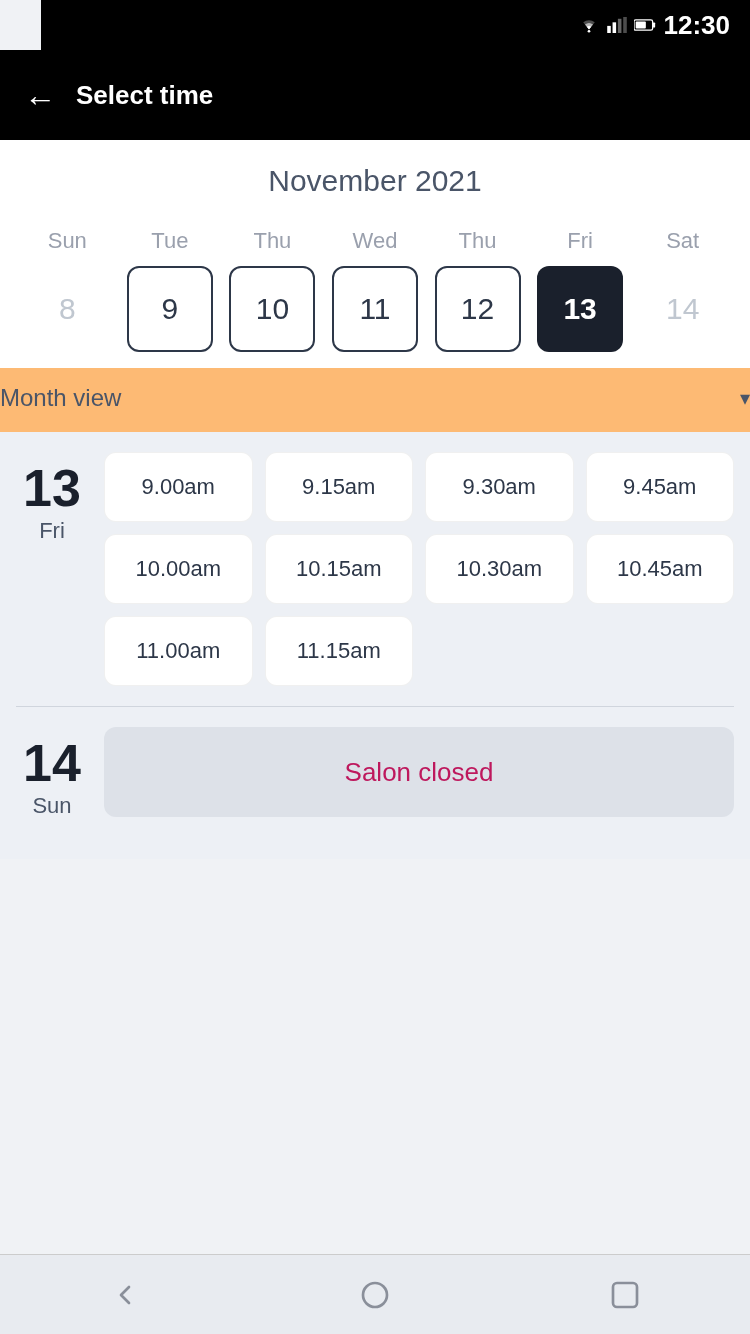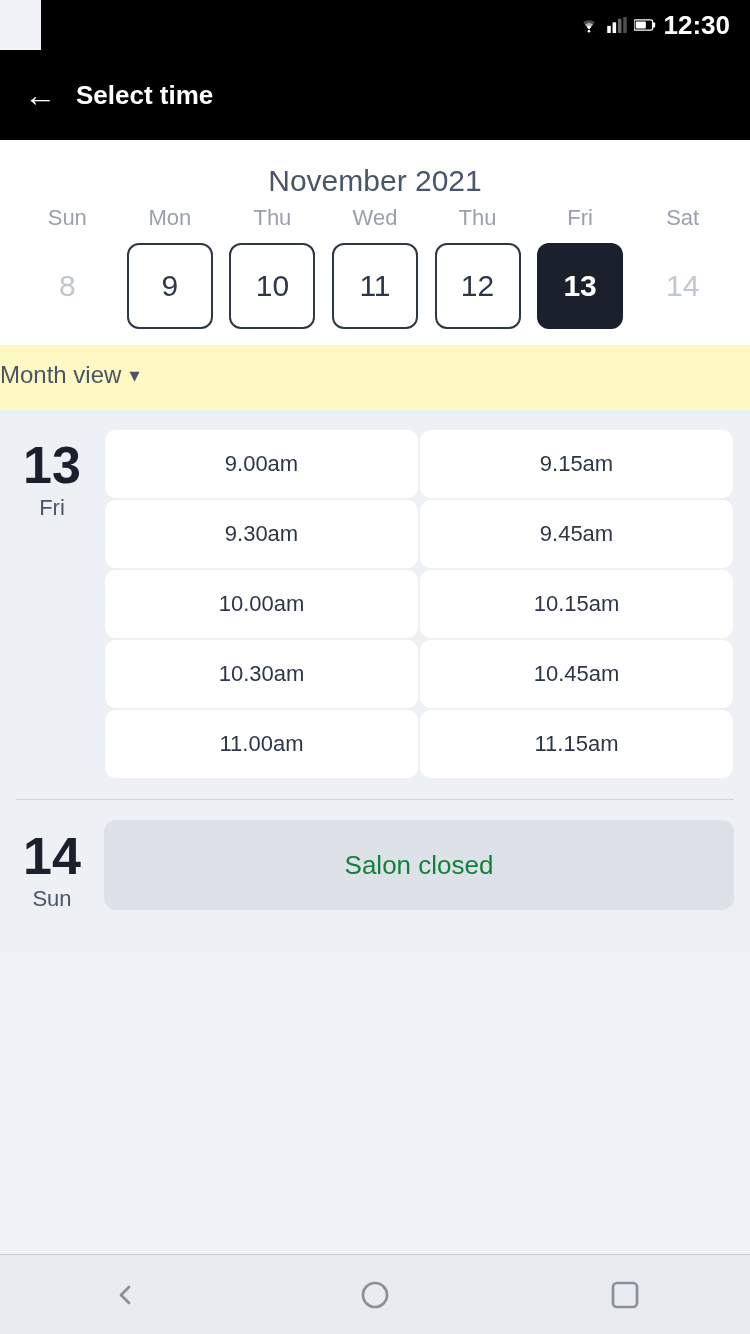--- a/index.html
+++ b/index.html
@@ -63,21 +63,21 @@
     
     .calendar-section {
       background: #fff;
       padding: 24px 16px 0;
     }
     .month-label {
       text-align: center;
       font-size: 30px;
       font-weight: 500;
       color: #4a5568;
-      margin-bottom: 7px;
+      margin-bottom: 30px;
     }
     .weekday-row {
       display: flex;
       justify-content: space-around;
       margin-bottom: 12px;
     }
     .weekday-label {
       width: 90px;
       text-align: center;
       font-size: 22px;
@@ -111,24 +111,24 @@
     }
     .date-cell.dimmed {
       color: #c0c7d0;
       border: none;
     }
 
     
     .month-view-toggle {
       display: flex;
       align-items: center;
-      justify-content: flex-start;
-      gap: 8px;
+      justify-content: space-between;
+      gap: 24px;
       padding: 16px 0 20px;
-      background: #fef9c3;
+      background: #fdba74;
       cursor: pointer;
     }
     .month-view-label {
       font-size: 24px;
       color: #4a5568;
     }
     .chevron-down {
       font-size: 20px;
       color: #4a5568;
     }
@@ -158,21 +158,22 @@
       line-height: 1;
     }
     .day-name {
       font-size: 22px;
       color: #4a5568;
       margin-top: 4px;
     }
     .slots-grid {
       flex: 1;
       display: grid;
-      grid-template-columns: repeat(2, 1fr);
+      grid-template-columns: repeat(4, 1fr);
+      gap: 12px;
     }
     .time-slot {
       background: #fff;
       border-radius: 12px;
       height: 70px;
       display: flex;
       align-items: center;
       justify-content: center;
       font-size: 22px;
       color: #2d3748;
@@ -195,21 +196,21 @@
     }
     .salon-closed-box {
       flex: 1;
       background: #dde1e8;
       border-radius: 12px;
       height: 90px;
       display: flex;
       align-items: center;
       justify-content: center;
       font-size: 26px;
-      color: #15803d;
+      color: #be185d;
     }
 
     
     .nav-bar {
       position: fixed;
       bottom: 0;
       left: 0;
       width: 750px;
       height: 80px;
       background: #e8ebf0;
@@ -267,21 +268,21 @@
 <div class="header">
   <span class="back-arrow">←</span>
   <span class="header-title">Select time</span>
 </div>
 
 <div class="calendar-section">
   <div class="month-label">November 2021</div>
 
   <div class="weekday-row">
     <span class="weekday-label">Sun</span>
-    <span class="weekday-label">Mon</span>
+    <span class="weekday-label">Tue</span>
     <span class="weekday-label">Thu</span>
     <span class="weekday-label">Wed</span>
     <span class="weekday-label">Thu</span>
     <span class="weekday-label">Fri</span>
     <span class="weekday-label">Sat</span>
   </div>
 
   <div class="dates-row">
     <div class="date-cell dimmed">8</div>
     <div class="date-cell bordered">9</div>

